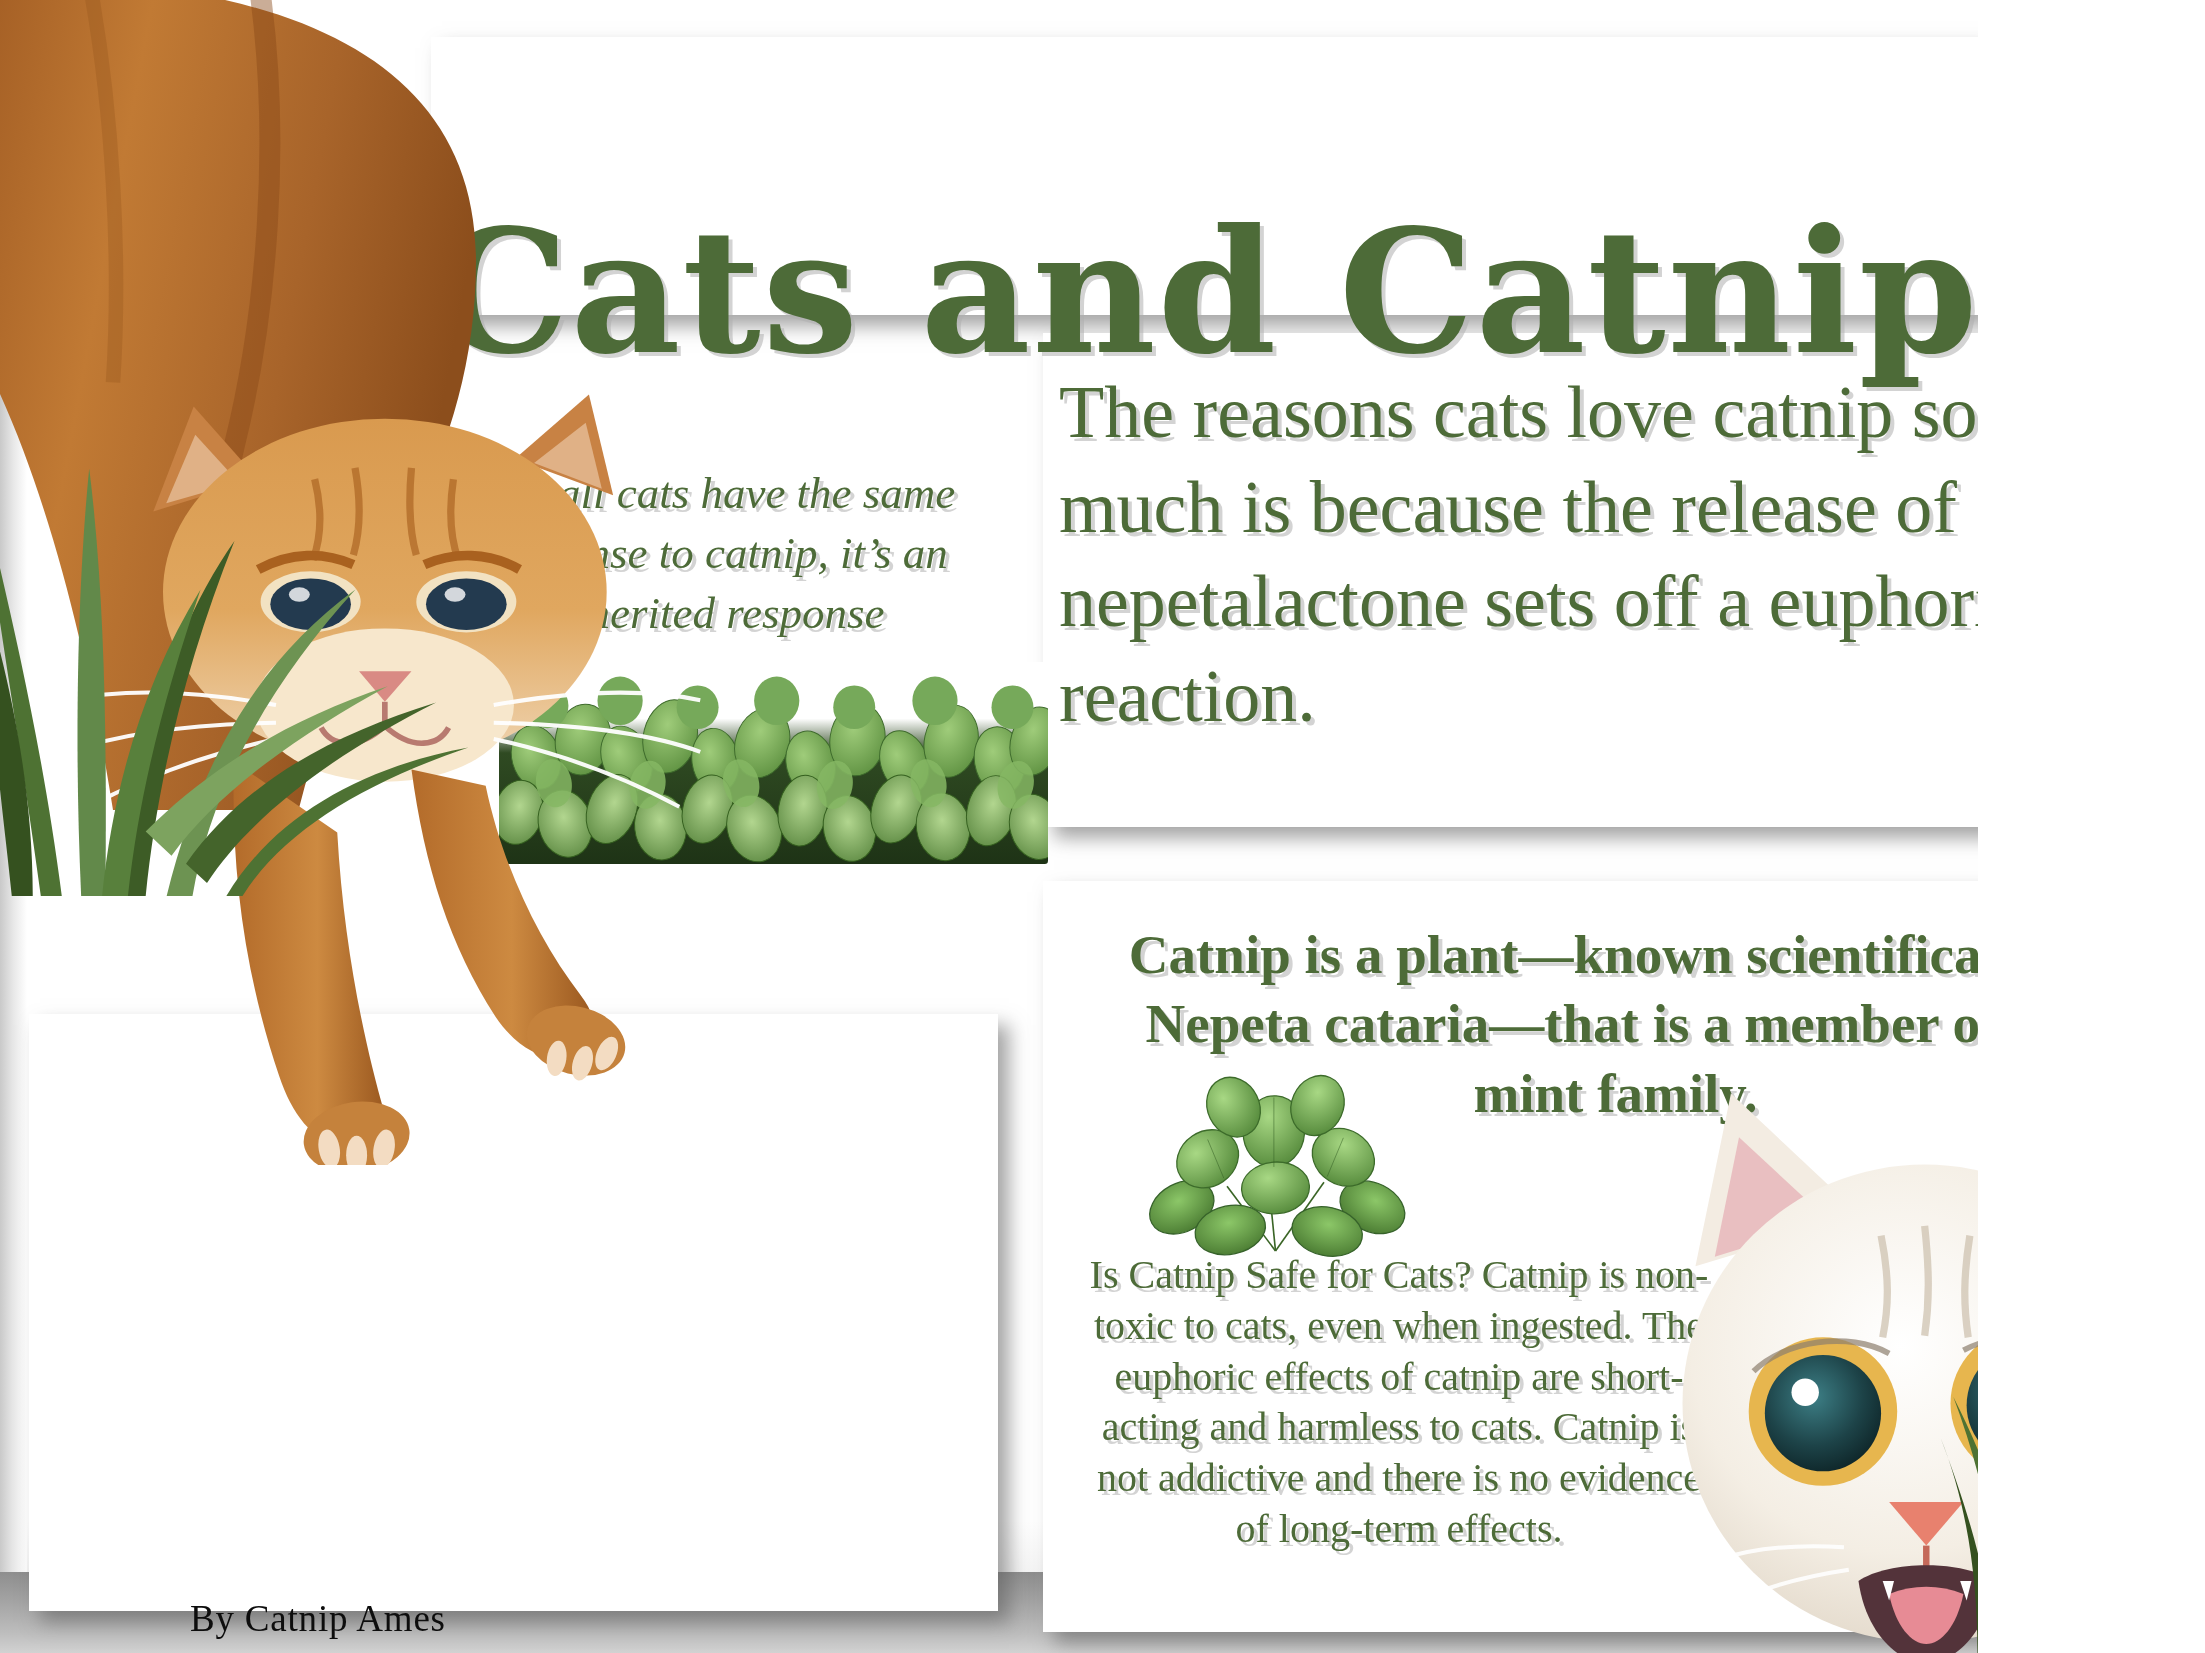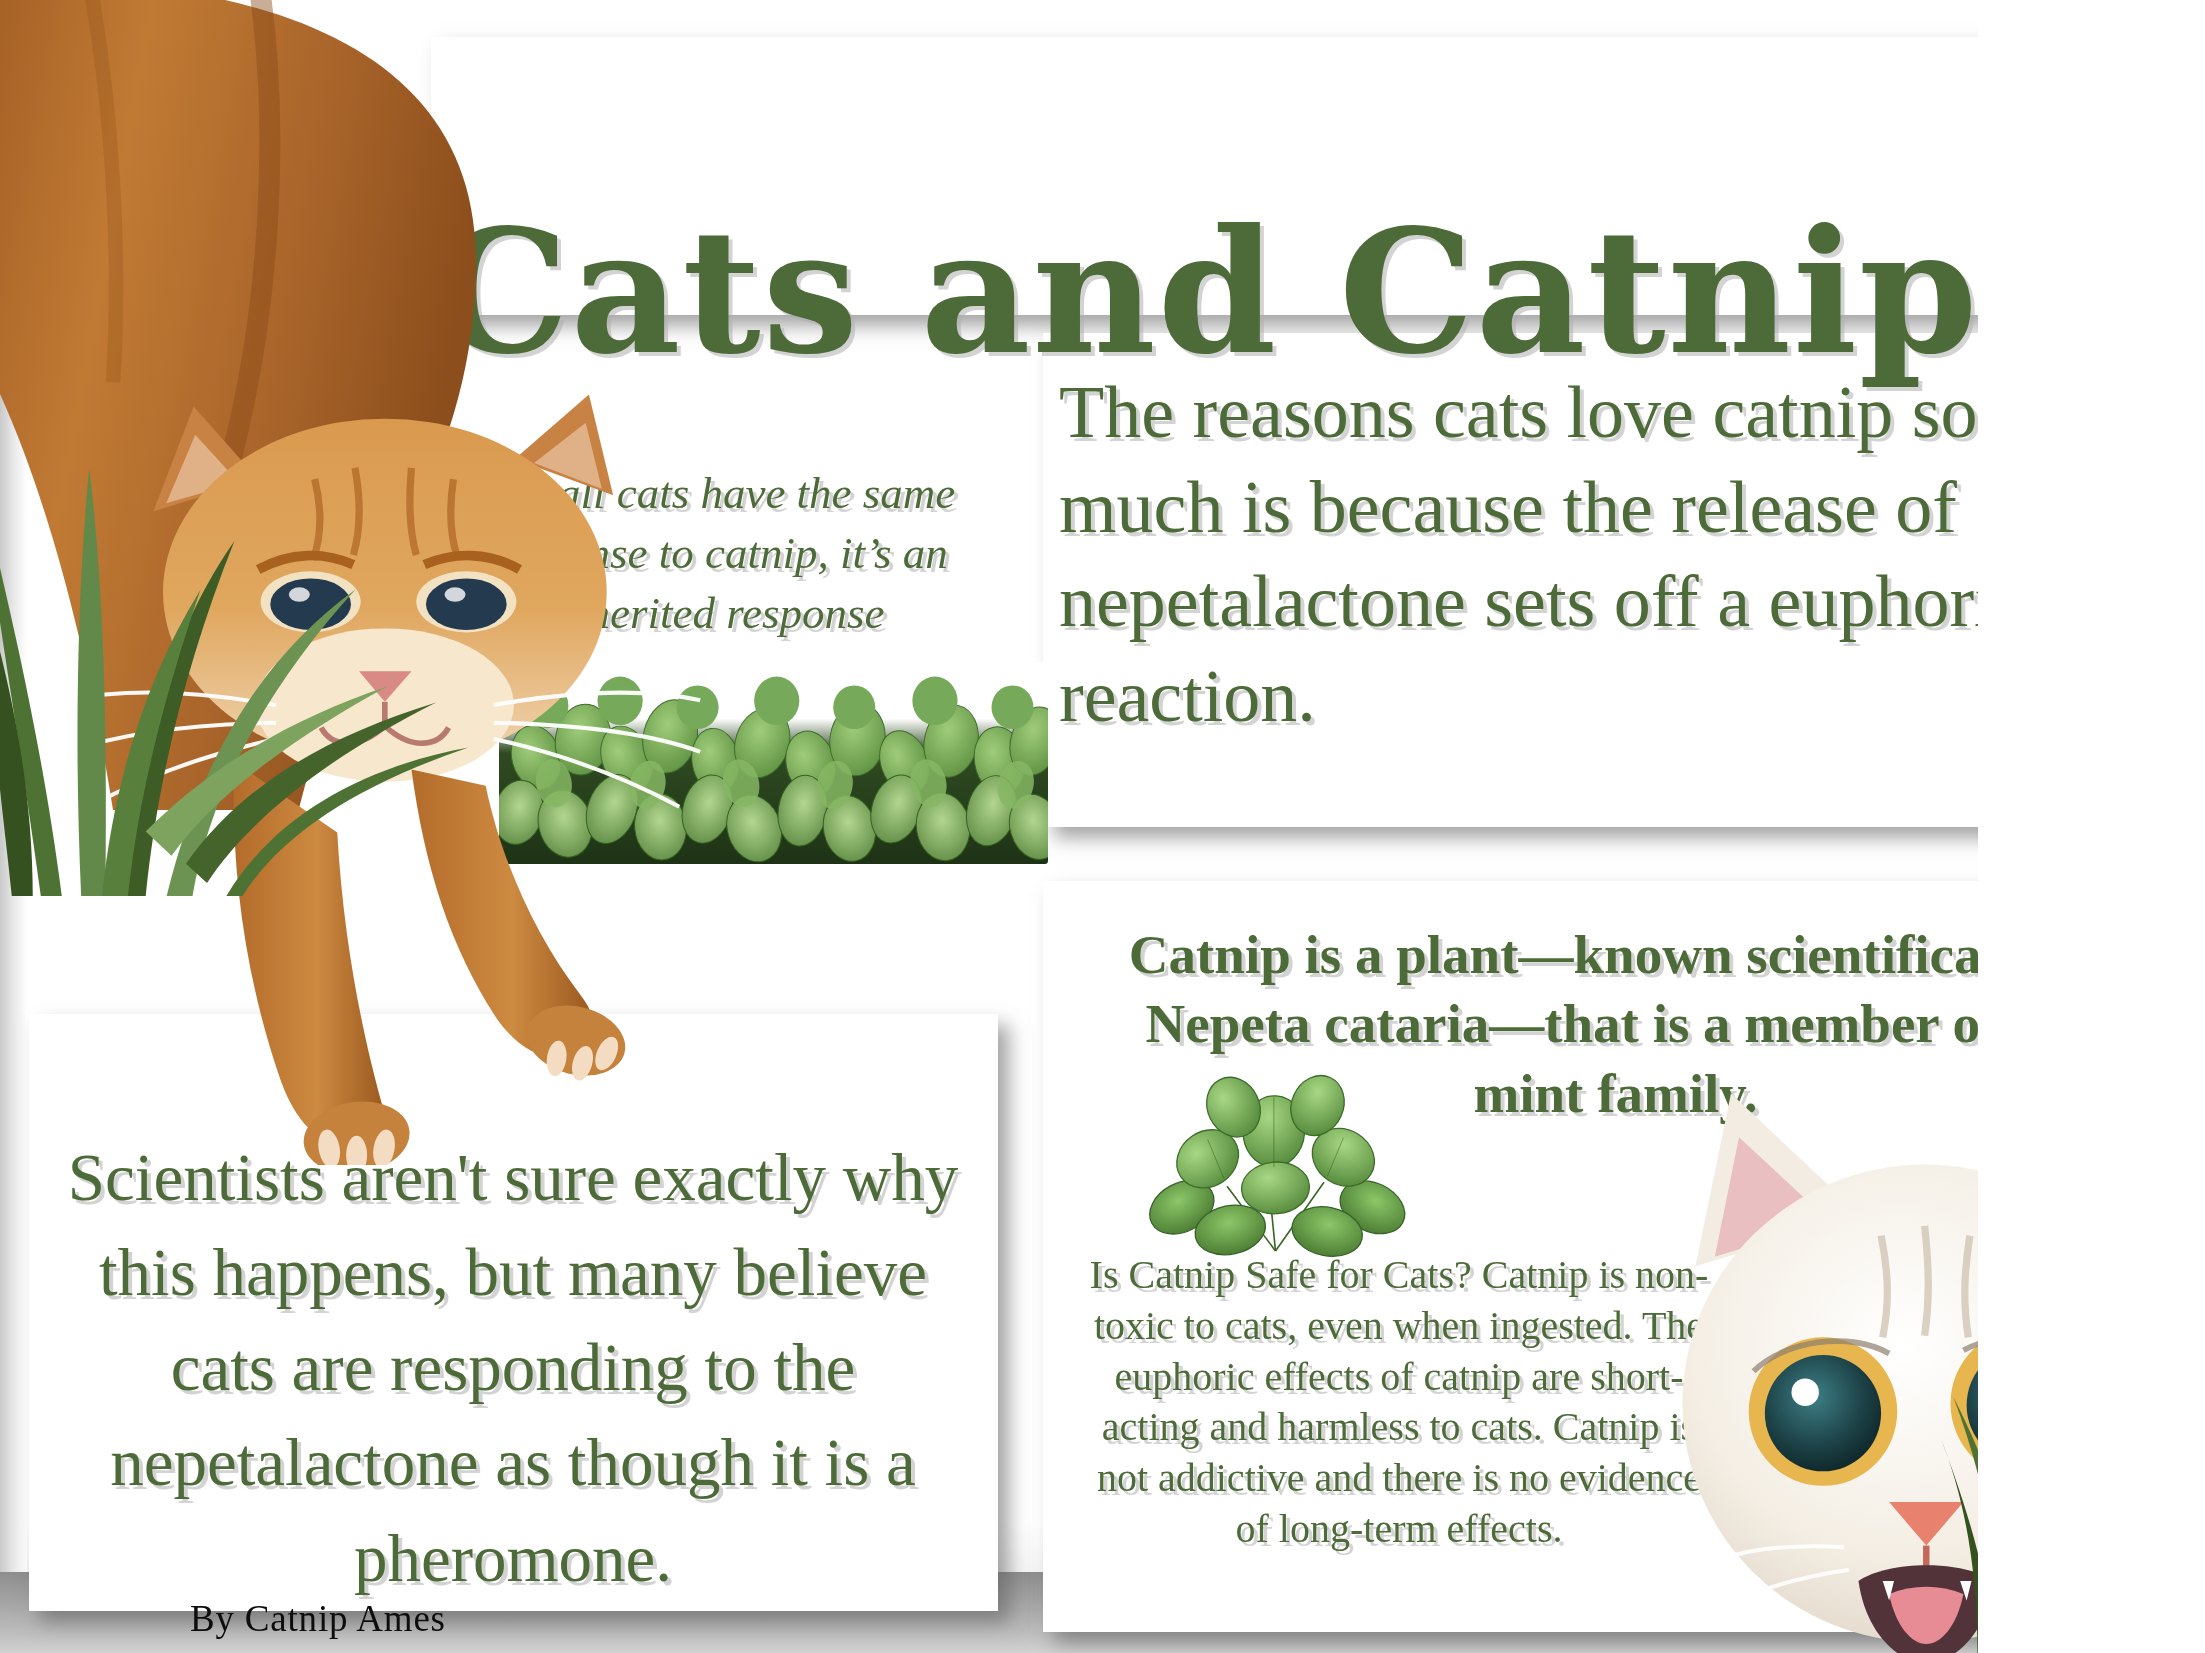--- a/index.html
+++ b/index.html
@@ -413,18 +413,17 @@
   <h1 id="title-text" class="green">Cats and Catnip</h1>
 
   <div id="inherit-text" class="green">Not all cats have the same response to catnip, it’s an inherited response</div>
 
   <div id="fact-text" class="green">The reasons cats love catnip so much is because  the release of nepetalactone sets off a euphoric reaction.</div>
 
   <div id="plant-text" class="green">Catnip is a plant—known scientifically as Nepeta cataria—that is a member of the mint family.</div>
 
   <div id="safety-text" class="green">Is Catnip Safe for Cats? Catnip is non-toxic to cats, even when ingested. The euphoric effects of catnip are short-acting and harmless to cats. Catnip is not addictive and there is no evidence of long-term effects.</div>
 
-  <div id="science-text" class="green">Scientists aren't sure exactly why this happens, but many believe cats are responding to the nepetalactone as though it is a pheromone.</div>
 
   <div id="byline">By Catnip Ames</div>
 
 </div>
 
 
 </body></html>

